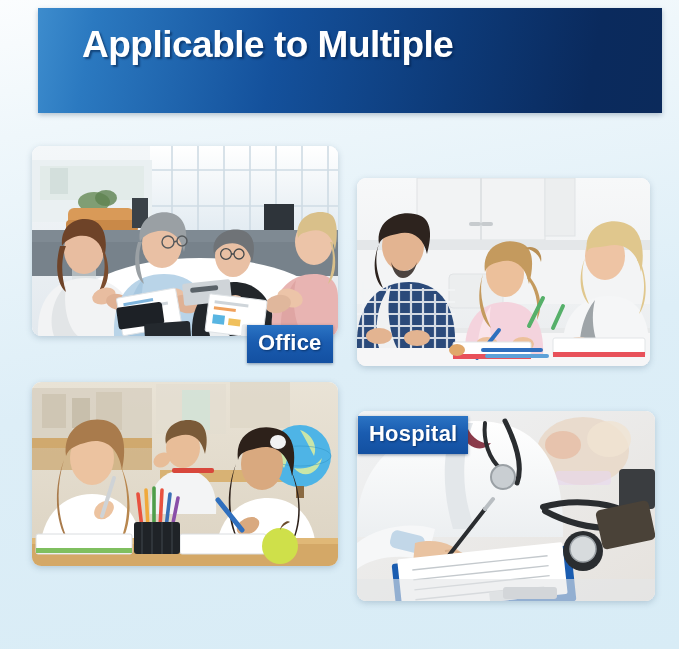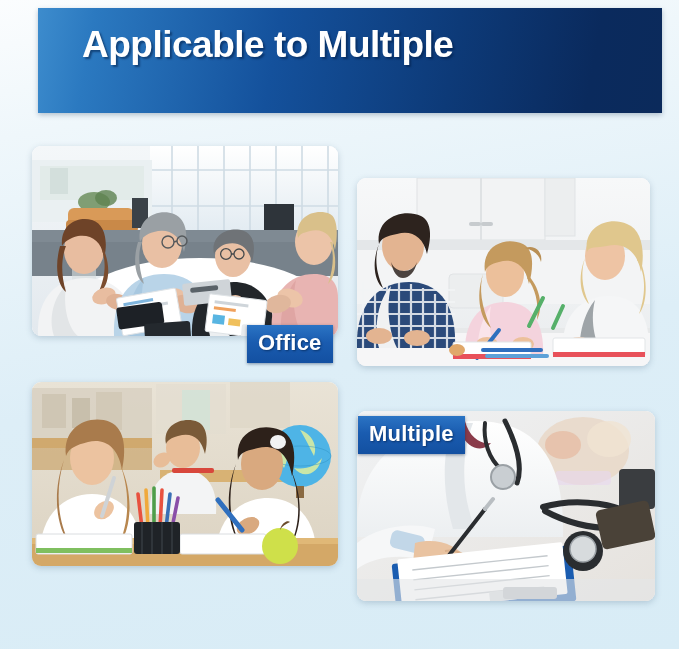--- a/index.html
+++ b/index.html
@@ -425,15 +425,15 @@
         <path d="M188 100 C214 114 244 120 276 116" stroke="#2a2d30" stroke-width="6" fill="none" stroke-linecap="round"></path>
         <circle cx="226" cy="140" r="20" fill="#2a2d30"></circle>
         <circle cx="226" cy="138" r="13" fill="#d7dbdd" stroke="#9aa0a5" stroke-width="1.5"></circle>
 
         <rect x="238" y="100" width="54" height="40" rx="5" fill="#4a4238" transform="rotate(-12 238 100)"></rect>
 
         <rect x="0" y="168" width="298" height="22" fill="#e4e6e8" opacity=".6"></rect>
       </svg>
     </div>
   </div>
-  <div class="badge badge-hospital">Multiple</div>
+  <div class="badge badge-hospital">Hospital</div>
 
 </div>
 
 </body></html>

